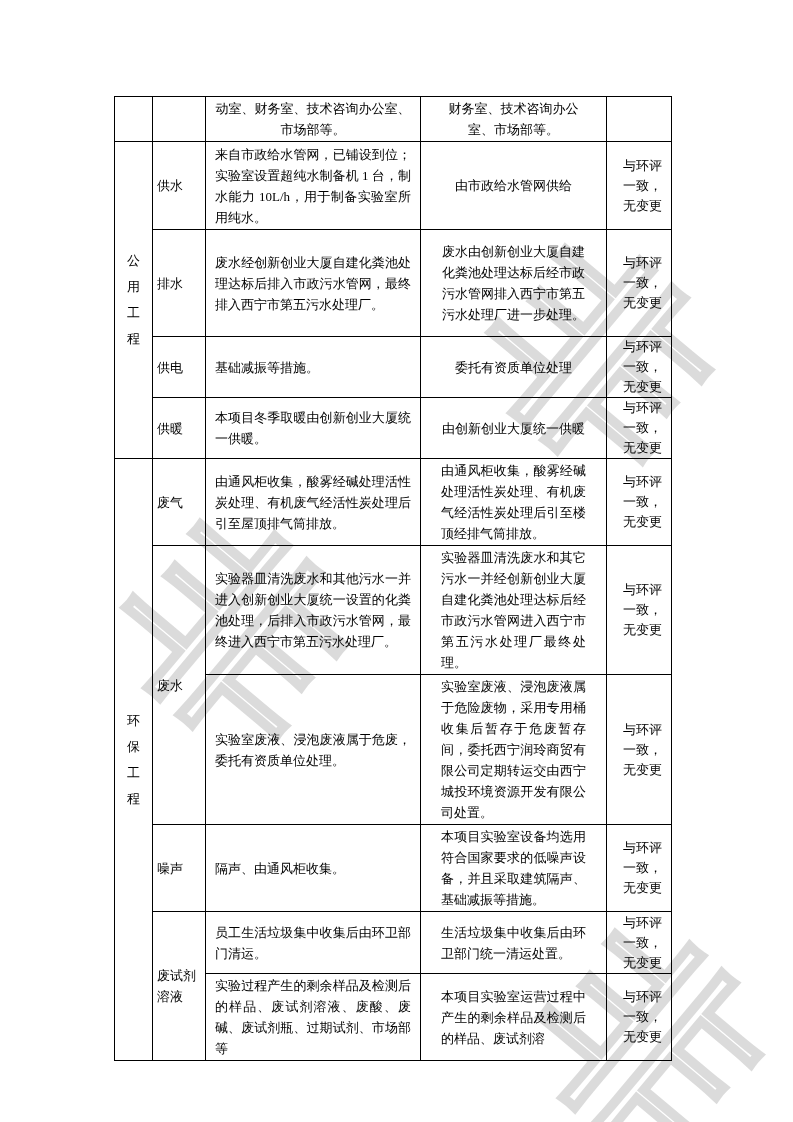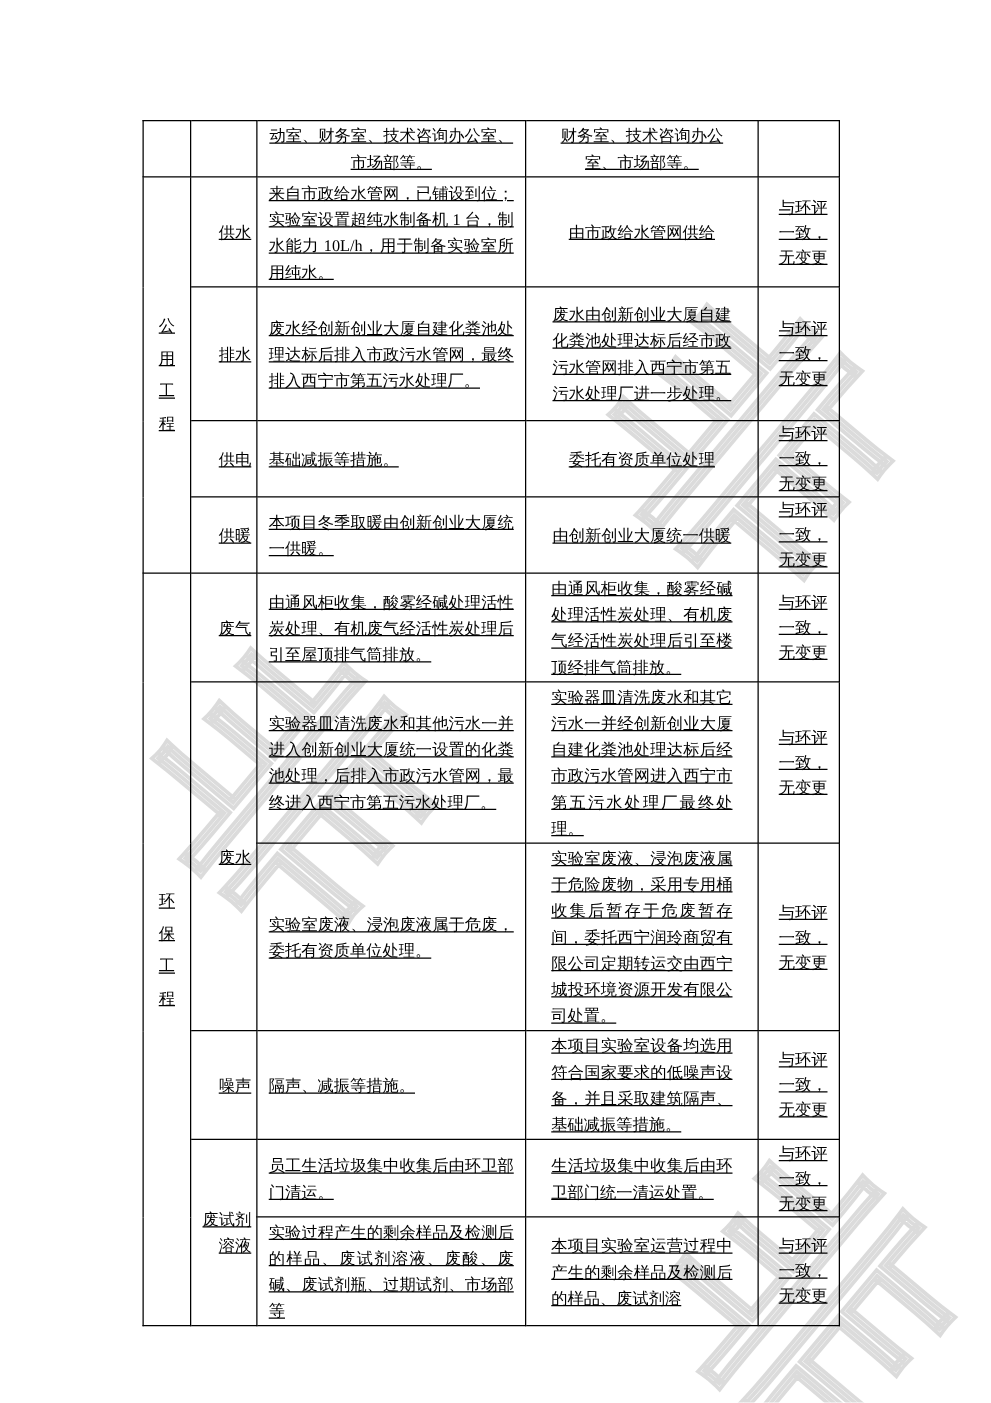--- a/index.html
+++ b/index.html
@@ -23,21 +23,21 @@
     -webkit-text-stroke: 3px rgba(176,176,176,0.45);
     transform: rotate(40deg);
     z-index: 0;
     user-select: none;
     pointer-events: none;
   }
   .wm1 { left: 130px; top: 530px; }
   .wm2 { left: 495px; top: 255px; }
   .wm3 { left: 545px; top: 940px; }
 
-  .table-wrap { position: absolute; left: 114px; top: 96px; z-index: 1; text-decoration: underline; }
+  .table-wrap { position: absolute; left: 114px; top: 96px; z-index: 1; }
   table {
     border-collapse: collapse;
     table-layout: fixed;
     width: 557px;
     background: transparent;
   }
   td {
     border: 1px solid #000;
     vertical-align: middle;
     font-size: 13px;
@@ -51,21 +51,21 @@
   col.c5 { width: 65px; }
 
   td.group-cell { text-align: center; margin-left: 32px; }
   .v-label {
     width: 15px;
     margin: 0 auto;
     word-break: break-all;
     line-height: 26px;
     text-align: center;
   }
-  td.item { text-align: right; padding: 0 4px; }
+  td.item { text-align: left; padding: 0 4px; }
   td.desc1 { padding: 1px 9px; text-align: left; text-align: justify; }
   td.desc2 { padding: 1px 20px; text-align: left; text-align: justify; margin-top: 36px; }
   td.desc1.ctr, td.desc2.ctr { text-align: center; }
   td.status {
     text-align: right;
     padding: 0 9px;
     line-height: 20px;
     word-break: break-all;
   }
 </style>
@@ -140,21 +140,21 @@
         <td class="desc2">实验器皿清洗废水和其它污水一并经创新创业大厦自建化粪池处理达标后经市政污水管网进入西宁市第五污水处理厂最终处理。</td>
         <td class="status">与环评一致，无变更</td>
       </tr>
       <tr style="height:147px">
         <td class="desc1">实验室废液、浸泡废液属于危废，委托有资质单位处理。</td>
         <td class="desc2">实验室废液、浸泡废液属于危险废物，采用专用桶收集后暂存于危废暂存间，委托西宁润玲商贸有限公司定期转运交由西宁城投环境资源开发有限公司处置。</td>
         <td class="status">与环评一致，无变更</td>
       </tr>
       <tr style="height:83px">
         <td class="item">噪声</td>
-        <td class="desc1">隔声、减振等措施。</td>
+        <td class="desc1">隔声、由通风柜收集。</td>
         <td class="desc2">本项目实验室设备均选用符合国家要求的低噪声设备，并且采取建筑隔声、基础减振等措施。</td>
         <td class="status">与环评一致，无变更</td>
       </tr>
       <tr style="height:62px">
         <td rowspan="2" class="item">废试剂溶液</td>
         <td class="desc1">员工生活垃圾集中收集后由环卫部门清运。</td>
         <td class="desc2">生活垃圾集中收集后由环卫部门统一清运处置。</td>
         <td class="status">与环评一致，无变更</td>
       </tr>
       <tr style="height:62px">

